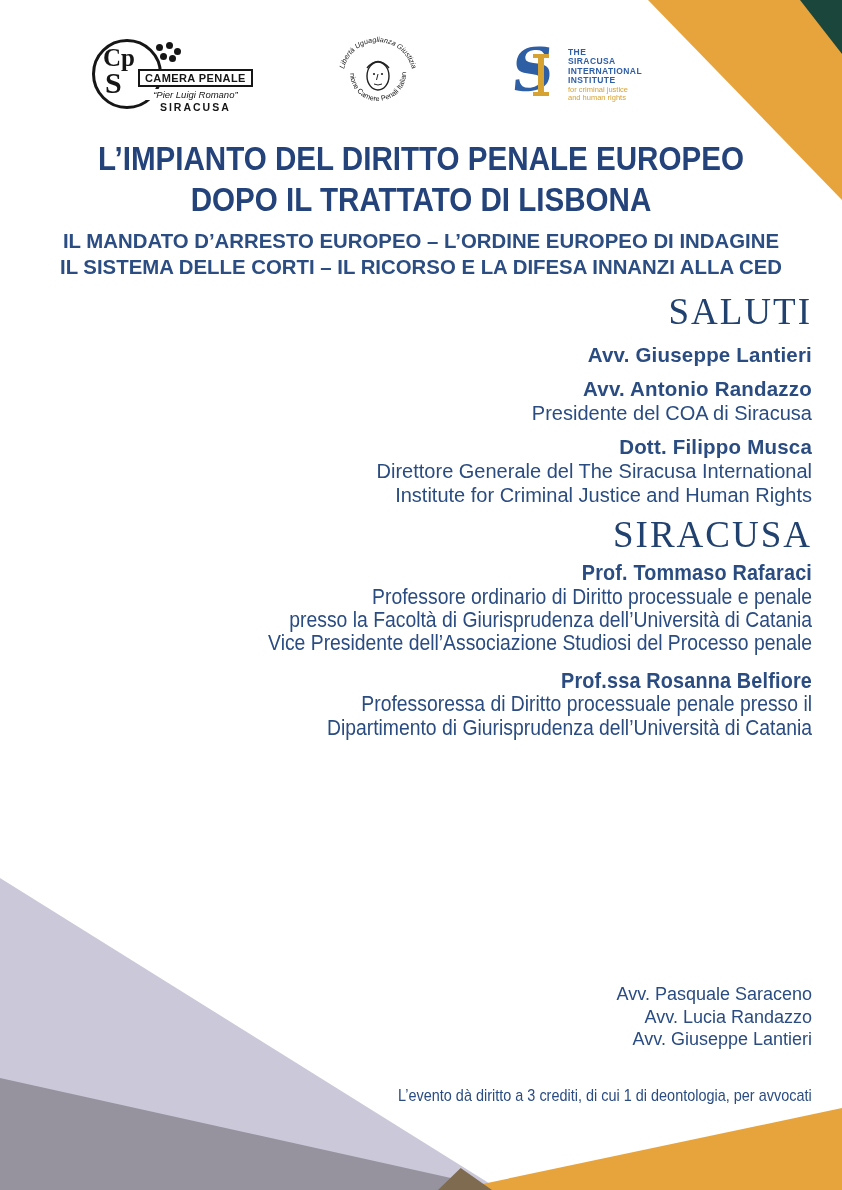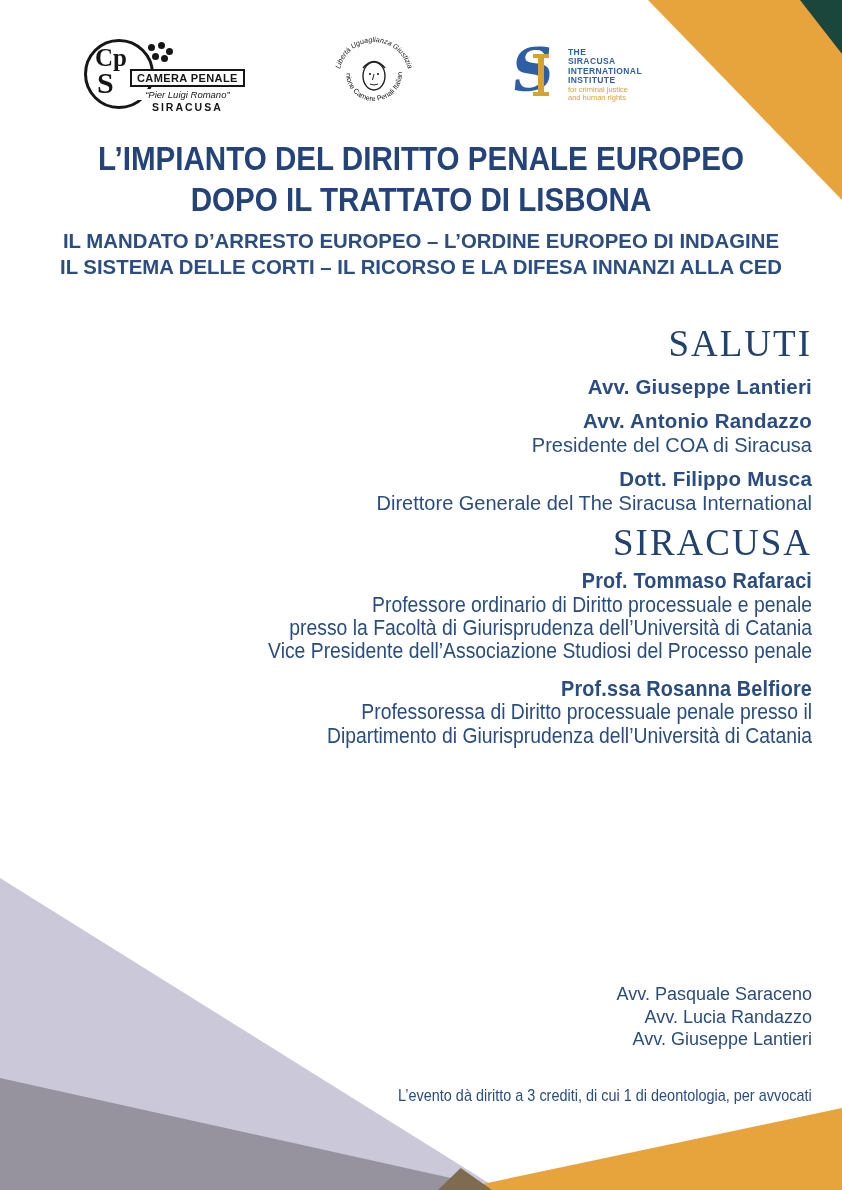--- a/index.html
+++ b/index.html
@@ -22,21 +22,21 @@
   .logo { display:flex; align-items:center; }
 
   
   .logo-ordine { color:#3A4071; }
   .ordine-text { margin-left:-6px; }
   .ordine-line1 { font-size:21px; letter-spacing:.2px; white-space:nowrap; }
   .ordine-line1 .b { font-weight:700; }
   .ordine-city { font-size:16px; font-style:italic; text-align:right; margin-top:0; }
 
   
-  .logo-cps { position:relative; width:152px; height:78px; color:#161616; }
+  .logo-cps { position:relative; width:152px; height:78px; color:#161616;margin-left:8px; }
   .cps-circle { position:absolute; left:0; top:3px; width:64px; height:64px; border:3px solid #161616;
                 border-radius:50%; font-family:"Liberation Serif", serif; }
   .cps-cp { position:absolute; left:8px; top:2px; font-size:25px; font-weight:700; }
   .cps-s  { position:absolute; left:10px; top:24px; font-size:30px; font-weight:700; }
   .cps-dots { position:absolute; left:62px; top:6px; width:28px; height:24px; }
   .cps-dots span { position:absolute; width:7px; height:7px; background:#161616; border-radius:50%; }
   .cps-dots span:nth-child(1){ left:2px;  top:2px; }
   .cps-dots span:nth-child(2){ left:12px; top:0px; }
   .cps-dots span:nth-child(3){ left:20px; top:6px; }
   .cps-dots span:nth-child(4){ left:6px;  top:11px; }
@@ -67,21 +67,21 @@
   .title-block { position:absolute; top:138px; left:0; right:0; text-align:center;
                  color:#24437A; font-weight:700; font-size:34px; line-height:1.22;
                  transform:scaleX(.87); transform-origin:50% 0; letter-spacing:0; z-index:2; }
   .subtitle-block { position:absolute; top:228px; left:0; right:0; text-align:center;
                  color:#2B4D82; font-weight:700; font-size:21px; line-height:1.26;
                  transform:scaleX(.97); transform-origin:50% 0; z-index:2; }
 
   
   .side-col { position:absolute; top:292px; left:40px; right:30px; text-align:right; z-index:2; }
   .side-heading { font-family:"Liberation Serif", serif; font-size:37px; font-weight:400;
-                  letter-spacing:2px; color:#21416F; line-height:1.1;margin-top:32px; }
+                  letter-spacing:2px; color:#21416F; line-height:1.1; }
   .side-heading.relazioni { margin-top:8px; }
   .speakers { margin-top:6px; }
   .speaker { margin-top:9px; }
   .speaker .name { font-weight:700; font-size:20.5px; line-height:1.22; letter-spacing:.2px; }
   .speaker .role { font-size:20px; line-height:1.2; }
   .relazioni-speakers { transform:scaleX(.9); transform-origin:100% 0; }
   .relazioni-speakers .speaker { margin-top:6px; }
   .relazioni-speakers .speaker + .speaker { margin-top:14px; }
   .relazioni-speakers .name { font-size:22px; line-height:1.1; }
   .relazioni-speakers .role { font-size:21.5px; line-height:1.08; }
@@ -193,20 +193,21 @@
       <div class="speaker">
         <div class="name">Avv. Giuseppe Lantieri</div>
       </div>
       <div class="speaker">
         <div class="name">Avv. Antonio Randazzo</div>
         <div class="role">Presidente del COA di Siracusa</div>
       </div>
       <div class="speaker">
         <div class="name">Dott. Filippo Musca</div>
         <div class="role">Direttore Generale del The Siracusa International</div>
+        <div class="role">Institute for Criminal Justice and Human Rights</div>
       </div>
     </div>
 
     <div class="side-heading relazioni">SIRACUSA</div>
 
     <div class="speakers relazioni-speakers">
       <div class="speaker">
         <div class="name">Prof. Tommaso Rafaraci</div>
         <div class="role">Professore ordinario di Diritto processuale e penale</div>
         <div class="role">presso la Facoltà di Giurisprudenza dell’Università di Catania</div>

